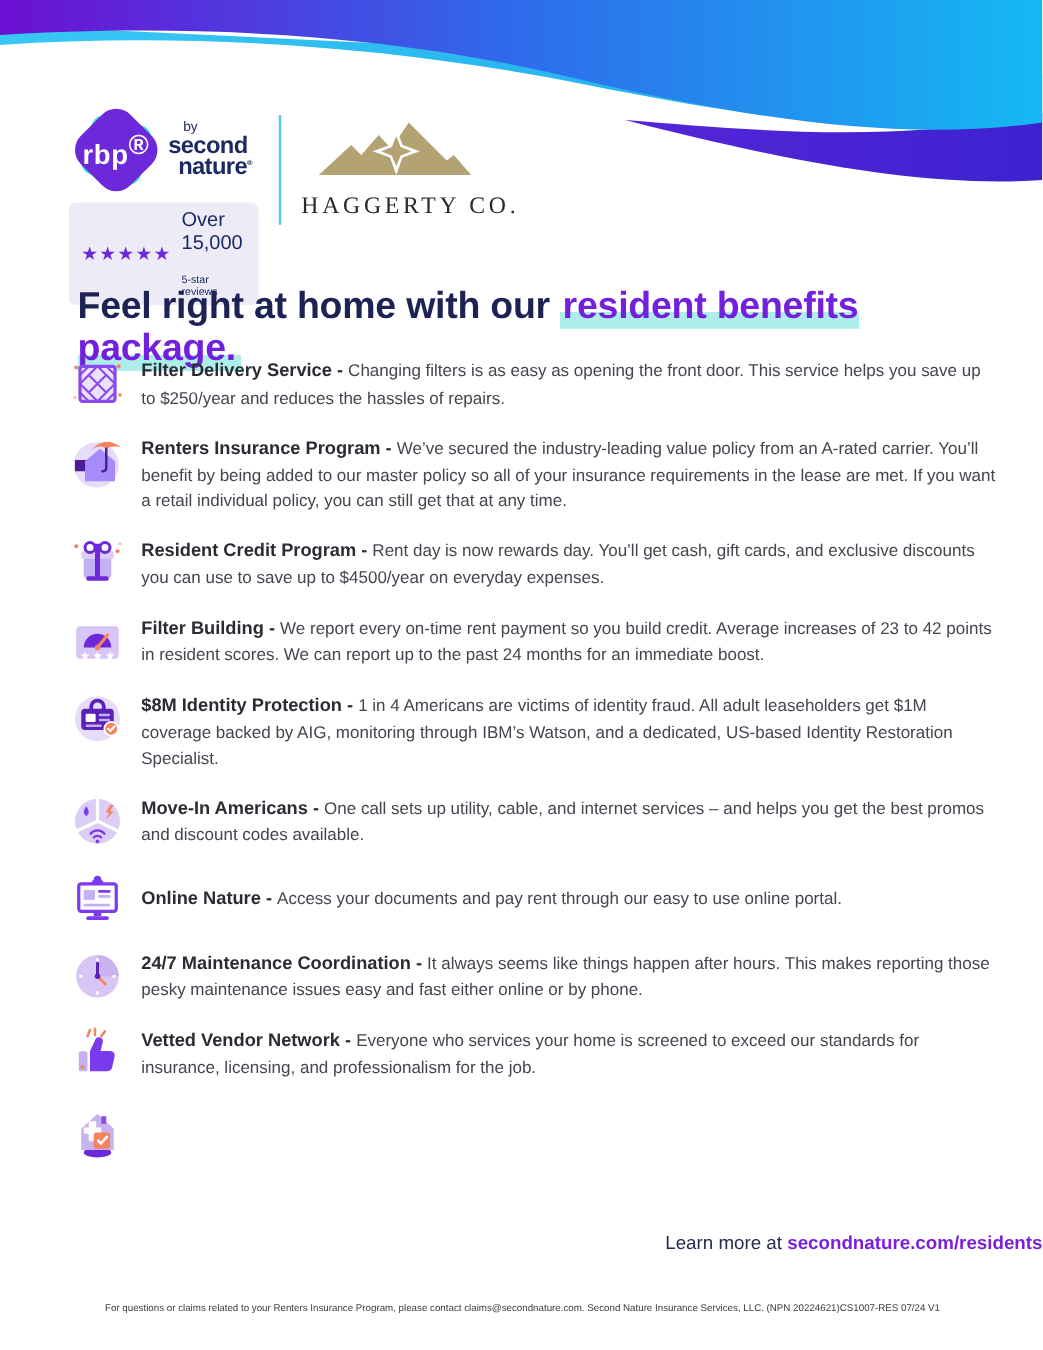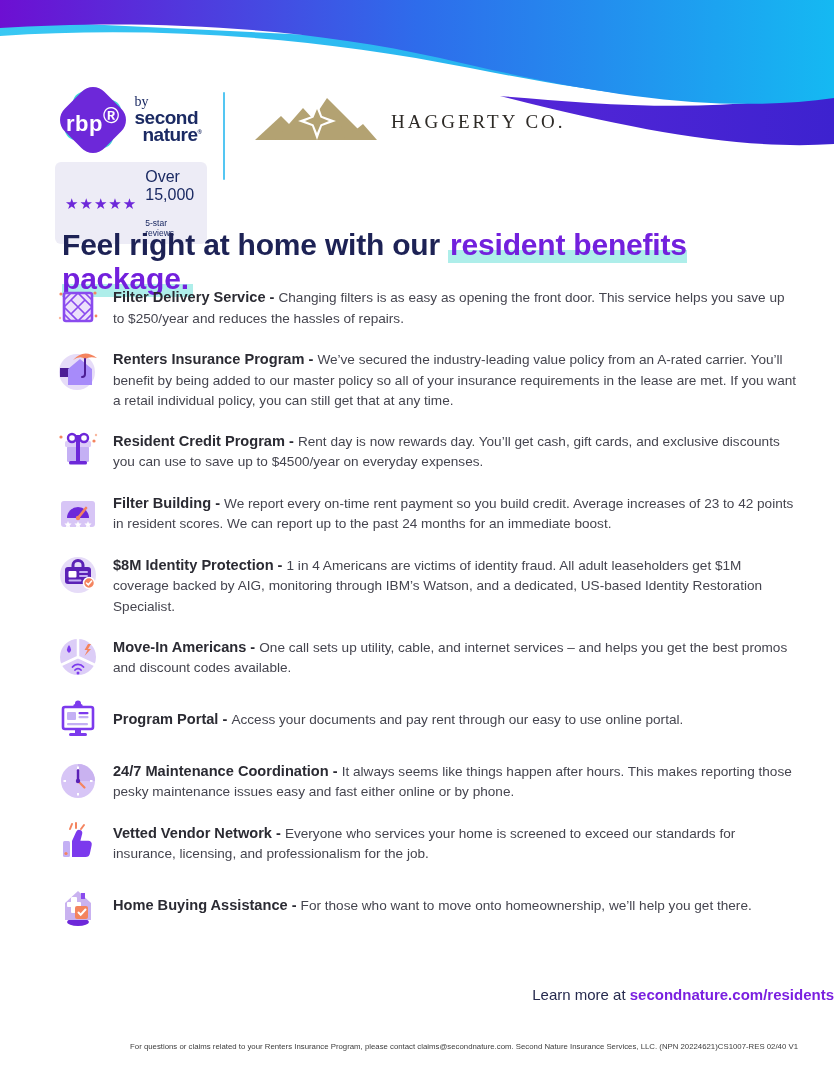--- a/index.html
+++ b/index.html
@@ -14,50 +14,50 @@
   
   .logo-row { position:absolute; top:88px; left:55px; display:flex; align-items:flex-start; }
   .rbp-block { width:152px; display:flex; flex-direction:column; align-items:center; }
   .rbp-lockup { display:flex; align-items:center; gap:10px; }
   .rbp-mark { position:relative; width:64px; height:64px; flex:0 0 auto; }
   .rbp-teal { position:absolute; left:7px; top:7px; width:50px; height:50px; background:#3fd9d4; border-radius:12px; transform:rotate(18deg); }
   .rbp-purple { position:absolute; left:4px; top:4px; width:56px; height:56px; background:#6d28d9; border-radius:16px; transform:rotate(45deg); display:flex; align-items:center; justify-content:center; }
   .rbp-purple span { transform:rotate(-45deg); color:#fff; font-weight:bold; font-size:22px; letter-spacing:.5px; }
   .reg { font-size:6px; vertical-align:super; }
   .sn-words { color:#1b2a63; line-height:.92; text-align:left; }
-  .sn-by { font-size:14px; font-weight:normal; display:block; margin-left:0;font-family:Liberation Serif, serif; }
+  .sn-by { font-size:11px; font-weight:normal; display:block; margin-left:12px; }
   .sn-l1,.sn-l2 { font-weight:bold; font-size:19px; letter-spacing:-.5px; display:block; }
   .sn-l2 { margin-left:8px; }
   .review-badge { margin-top:10px; background:#edecf6; border-radius:6px; padding:6px 10px; display:flex; align-items:center; gap:8px; }
   .stars { color:#6d28d9; font-size:15px; letter-spacing:1px; line-height:1; }
   .review-text { color:#1b2a63; }
   .review-line1 { font-weight:normal; font-size:16px; display:block; }
   .review-line2 { font-size:8.5px; display:block; margin-top:14px; }
   .logo-divider { width:2px; background:#54c6f2; height:88px; margin:4px 16px 0 16px; border-radius:1px; }
-  .partner-block { display:flex; flex-direction:row; align-items:center; padding-top:2px; }
+  .partner-block { display:flex; flex-direction:column; padding-top:2px; }
   .partner-name { font-family:"Liberation Serif", serif; color:#2d2a26; font-size:19px; letter-spacing:3px; margin-top:2px; white-space:nowrap; }
 
   
   .headline { position:absolute; left:62px; top:228px; width:740px; font-size:30px; color:#1d2255; font-weight:600; letter-spacing:-.2px; }
   .headline-highlight { color:#7320dd; font-weight:800;
     background:linear-gradient(to top, #aeeeea 38%, rgba(0,0,0,0) 38%);
     padding:0 4px 2px 2px; }
 
   
   .benefits { position:absolute; left:56px; top:285px; width:742px; display:flex; flex-direction:column; gap:18px; }
   .benefit { display:flex; gap:13px; align-items:flex-start; }
   .benefit-icon { flex:0 0 44px; height:44px; }
   .benefit-text { font-size:13.6px; line-height:1.48; color:#45454f; padding-top:2px; }
   .benefit-title { font-weight:bold; font-size:14.6px; color:#2b2b33; }
   .one-line { padding-top:12px; }
 
   
   .learn-more { position:absolute; top:986px; left:0; width:100%; text-align:right; font-size:15px; color:#262a4e; }
   .learn-more-link { color:#7a1fe0; font-weight:bold; }
-  .fine-print { position:absolute; top:1042px; left:38px; right:36px; display:flex; justify-content:flex-end; align-items:flex-start; font-size:7.8px; color:#3c3c3c; }
+  .fine-print { position:absolute; top:1042px; left:38px; right:36px; display:flex; justify-content:center; align-items:flex-start; font-size:7.8px; color:#3c3c3c; }
   .fine-print-left { max-width:590px; }
   .fine-print-right { white-space:nowrap; }
 </style>
 </head>
 <body>
 
 <div class="page">
 
   <div class="wave-header">
     <svg viewBox="0 0 834 155" preserveAspectRatio="none">
@@ -207,21 +207,21 @@
         <circle cx="22" cy="6.5" r="3" fill="#7c3aed"></circle>
         <path d="M17,10 a5,4 0 0 1 10,0 Z" fill="#7c3aed"></path>
         <rect x="7" y="10" width="30" height="22" rx="2" fill="#ffffff" stroke="#7c3aed" stroke-width="2.6"></rect>
         <rect x="11" y="15" width="9" height="8" rx="1" fill="#c4b0f4"></rect>
         <rect x="22.5" y="15" width="10" height="2.2" rx="1" fill="#7c3aed"></rect>
         <rect x="22.5" y="19" width="10" height="2.2" rx="1" fill="#c4b0f4"></rect>
         <rect x="11" y="26" width="21" height="2.2" rx="1" fill="#c4b0f4"></rect>
         <rect x="19" y="32" width="6" height="4" fill="#7c3aed"></rect>
         <rect x="13" y="36" width="18" height="3" rx="1.5" fill="#7c3aed"></rect>
       </svg>
-      <p class="benefit-text one-line"><span class="benefit-title">Program Portal - </span><span>Access your documents and pay rent through our easy to use online portal.</span></p>
+      <p class="benefit-text one-line"><span class="benefit-title">Online Nature - </span><span>Access your documents and pay rent through our easy to use online portal.</span></p>
     </div>
 
     <div class="benefit">
       <svg class="benefit-icon" viewBox="0 0 44 44">
         <circle cx="22" cy="22" r="17" fill="#d7c5f6"></circle>
         <path d="M22,5 A17,17 0 0 1 39,22 L22,22 Z" fill="#c9b2f0"></path>
         <path d="M22,7.5 L22,10 M36.5,22 L34,22 M22,36.5 L22,34 M7.5,22 L10,22" stroke="#ffffff" stroke-width="2"></path>
         <path d="M22,22 L22,11.5" stroke="#5b21b6" stroke-width="2.4" stroke-linecap="round"></path>
         <path d="M22,22 L28.5,28.5" stroke="#f4845f" stroke-width="2.2" stroke-linecap="round"></path>
         <circle cx="22" cy="22" r="2.2" fill="#5b21b6"></circle>
@@ -243,25 +243,24 @@
       <svg class="benefit-icon" viewBox="0 0 44 44">
         <ellipse cx="22" cy="39" rx="11" ry="4" fill="#6d28d9"></ellipse>
         <path d="M9,20 L22,8 L35,20 L35,37 L9,37 Z" fill="#c9b2f0"></path>
         <rect x="25" y="10" width="4" height="6" fill="#8a4bee"></rect>
         <rect x="13,0" y="22" width="0" height="0" fill="#fff"></rect>
         <rect x="15" y="14" width="6" height="16" rx="1" fill="#ffffff"></rect>
         <rect x="11" y="19" width="14" height="5" rx="1" fill="#ffffff"></rect>
         <rect x="19" y="23" width="13" height="13" rx="2" fill="#f4845f"></rect>
         <path d="M22.5,29.5 l2.2,2.2 L29.5,26.5" stroke="#ffffff" stroke-width="2" fill="none" stroke-linecap="round"></path>
       </svg>
-      <p class="benefit-text one-line"><span class="benefit-title">Home Buying Assistance - </span><span>For those who want to move onto homeownership, we’ll help you get there.</span></p>
     </div>
 
   </div>
 
   <div class="learn-more"><span>Learn more at </span><a class="learn-more-link" href="#" style="text-decoration:none;">secondnature.com/residents</a></div>
 
   <div class="fine-print">
     <span class="fine-print-left">For questions or claims related to your Renters Insurance Program, please contact claims@secondnature.com. Second Nature Insurance Services, LLC. (NPN 20224621)</span>
-    <span class="fine-print-right">CS1007-RES 02/40 V1</span>
+    <span class="fine-print-right">CS1007-RES 07/24 V1</span>
   </div>
 
 </div>
 
 </body></html>

